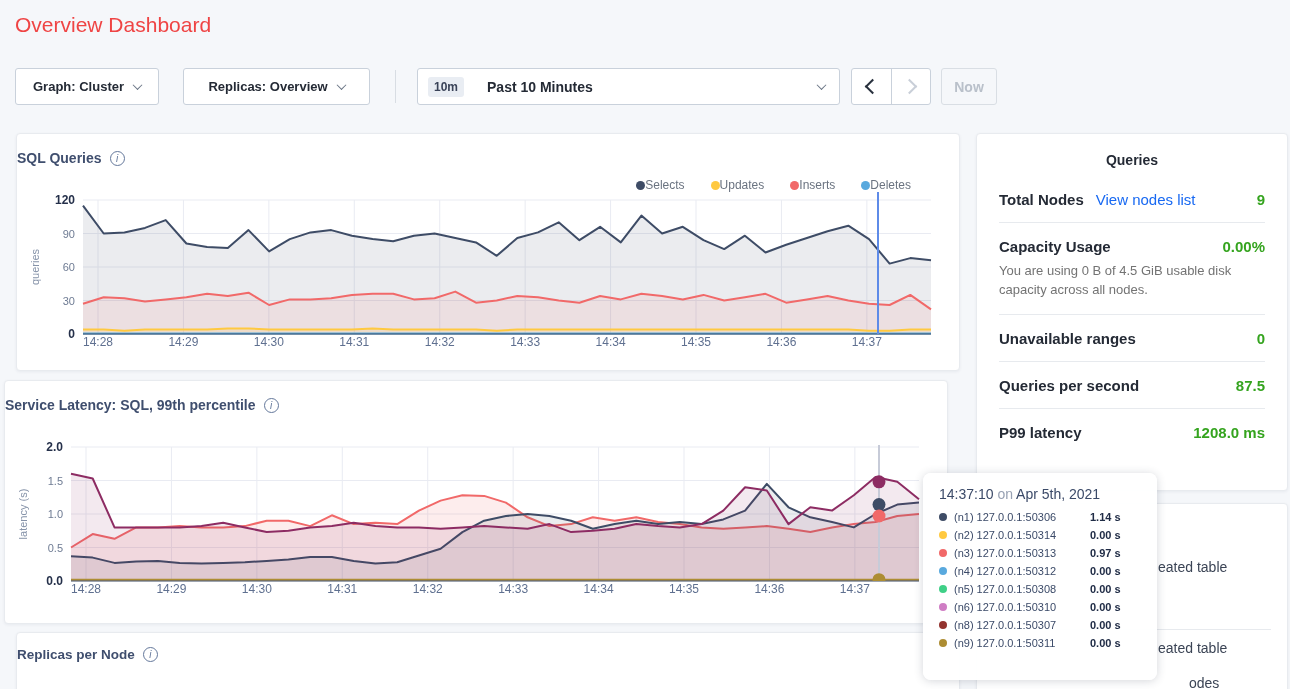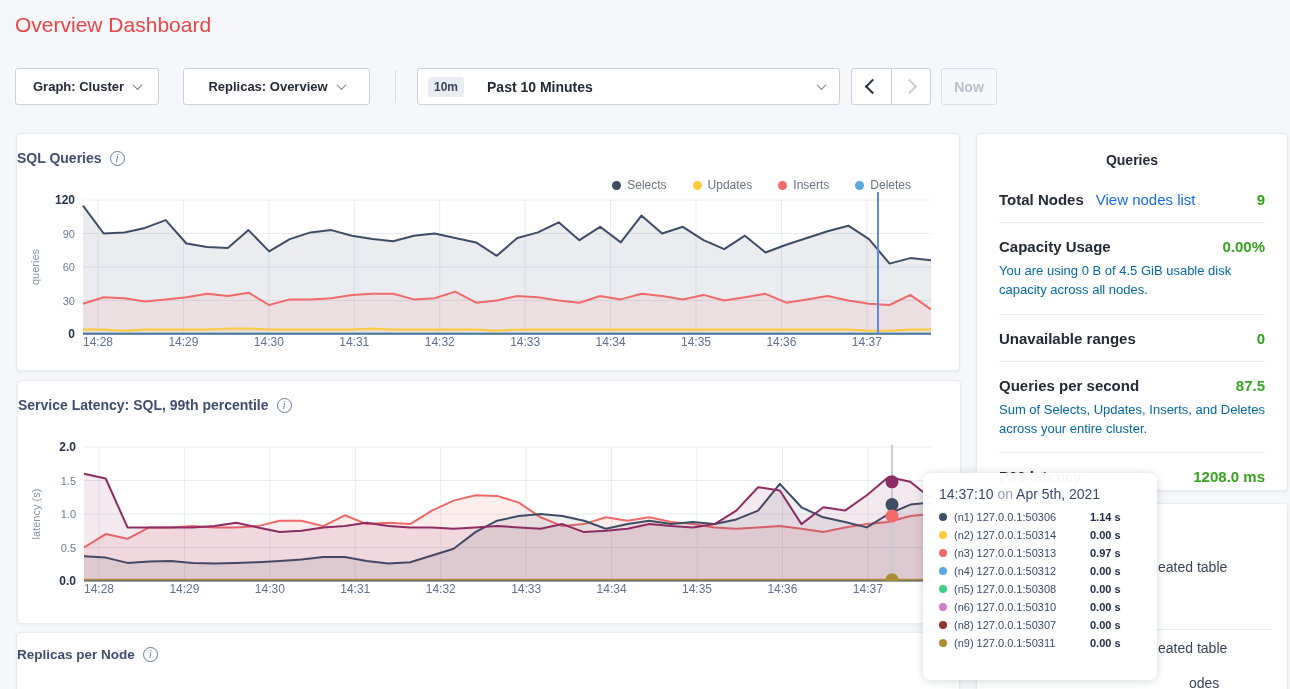--- a/index.html
+++ b/index.html
@@ -19,43 +19,43 @@
   #nav-group{left:851px;top:68px;width:80px;height:37px;box-sizing:border-box;background:#fff;
     border:1px solid #C9D1DB;border-radius:3px;display:flex;}
   .nav-cell{flex:1;display:flex;align-items:center;justify-content:center;cursor:pointer;}
   .nav-cell + .nav-cell{border-left:1px solid #C9D1DB;}
   .chev-left{width:9px;height:9px;border-left:2.5px solid #29313E;border-bottom:2.5px solid #29313E;transform:rotate(45deg);margin-left:3px;}
   .chev-right{width:9px;height:9px;border-right:2.5px solid #C9CFD8;border-top:2.5px solid #C9CFD8;transform:rotate(45deg);margin-right:3px;}
   #now-btn{left:941px;top:68px;width:56px;background:#F5F7FA;border-color:#D9DEE4;color:#B9C0CA;font-size:14px;cursor:default;}
   .card{position:absolute;background:#FFFFFF;border:1px solid #E8EBEF;border-radius:4px;
     box-shadow:0 1px 3px rgba(56,76,104,0.07);box-sizing:border-box;}
   #card-sql{left:16px;top:133px;width:944px;height:238px;}
-  #card-lat{left:17px;top:380px;width:944px;height:244px;}
+  #card-lat{left:4px;top:380px;width:944px;height:244px;}
   #card-rep{left:16px;top:632px;width:944px;height:120px;}
   #card-summary{left:976px;top:133px;width:312px;height:358px;}
   #card-events{left:976px;top:503px;width:312px;height:250px;}
   .chart-title-row{position:absolute;left:0;right:0;display:flex;align-items:center;justify-content:flex-start;gap:8px;}
   .chart-title{font-size:14px;font-weight:bold;color:#3F4E6E;}
   .info-icon{width:15px;height:15px;border:1.5px solid #64789B;border-radius:50%;box-sizing:border-box;
     display:inline-flex;align-items:center;justify-content:center;font-size:10px;color:#64789B;font-style:italic;cursor:pointer;}
   .info-icon::after{content:"i";}
   #legend-sql{position:absolute;top:44px;right:48px;display:flex;gap:26px;}
-  .legend-item{display:flex;align-items:center;gap:6px;cursor:pointer;}
+  .legend-item{display:flex;align-items:center;cursor:pointer;}
   .legend-dot{width:9px;height:9px;border-radius:50%;}
   .legend-label{font-size:12px;color:#6A7380;}
   svg text{font-family:"Liberation Sans","DejaVu Sans",sans-serif;}
   #summary-body{padding:18px 22px 0 22px;}
   #summary-heading{text-align:center;font-size:14px;font-weight:bold;color:#242A35;margin-bottom:8px;}
   .summary-row{border-top:1px solid #E7EAEE;padding:15px 0 14px 0;}
   .summary-row:first-of-type{border-top:none;}
   .summary-row-top{display:flex;align-items:baseline;justify-content:flex-end;}
   .summary-label{font-size:15px;font-weight:bold;color:#242A35;}
   .summary-link{font-size:15px;font-weight:normal;color:#1869F2;margin-left:12px;cursor:pointer;}
   .summary-value{margin-left:auto;font-size:15px;font-weight:bold;color:#35A41F;}
-  .summary-subtext{margin-top:7px;font-size:13px;color:#0369a1;line-height:1.45;}
+  .summary-subtext{margin-top:7px;font-size:13px;color:#737373;line-height:1.45;}
   #hover-tooltip{left:923px;top:473px;width:234px;height:207px;background:rgba(255,255,255,0.96);
     border-radius:8px;box-shadow:0 1px 10px rgba(40,50,70,0.20);z-index:50;padding:13px 16px 10px 16px;box-sizing:border-box;}
   #tooltip-header{font-size:14px;color:#3B4A68;margin-bottom:6px;}
   #tooltip-header .on{color:#97A1B3;}
   .tt-row{display:flex;align-items:center;height:18px;font-size:11px;}
   .tt-dot{width:8px;height:8px;border-radius:50%;margin-right:7px;flex:none;}
   .tt-label{color:#3B4A68;width:136px;}
   .tt-value{font-weight:bold;color:#202C46;}
   .event-frag{position:absolute;left:181px;font-size:14px;color:#3B4455;white-space:nowrap;}
   #events-divider{position:absolute;left:16px;right:16px;top:125px;height:1px;background:#E7EAEE;}
@@ -241,21 +241,20 @@
           <div class="summary-row-top">
             <span class="summary-label">Unavailable ranges</span>
             <span class="summary-value">0</span>
           </div>
         </div>
         <div class="summary-row">
           <div class="summary-row-top">
             <span class="summary-label">Queries per second</span>
             <span class="summary-value">87.5</span>
           </div>
-          <div class="summary-subtext">Sum of Selects, Updates, Inserts, and Deletes across your entire cluster.</div>
         </div>
         <div class="summary-row">
           <div class="summary-row-top">
             <span class="summary-label">P99 latency</span>
             <span class="summary-value">1208.0 ms</span>
           </div>
         </div>
       </div>
   </div>
 </div>

